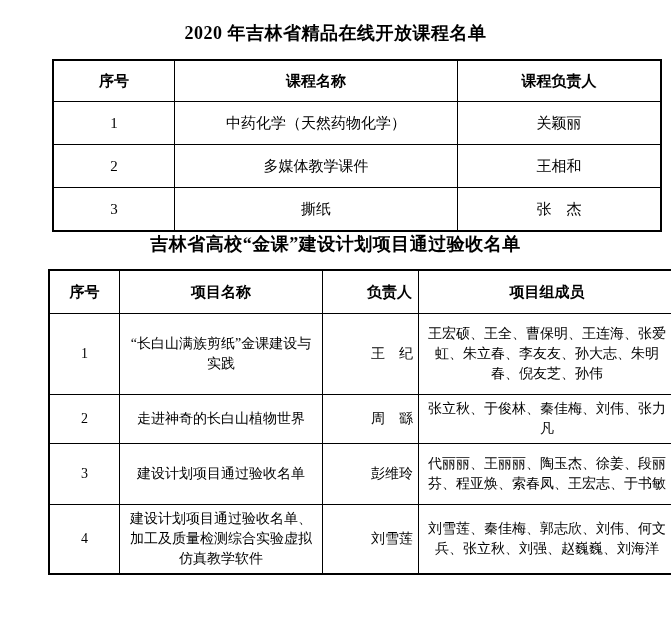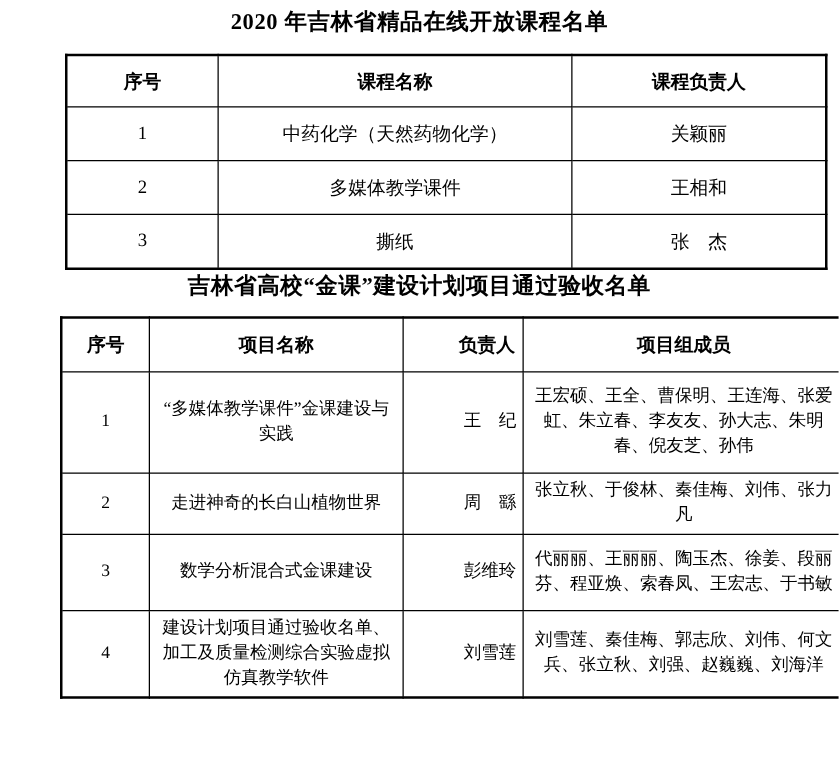--- a/index.html
+++ b/index.html
@@ -11,21 +11,21 @@
     position: relative;
     width: 671px;
     height: 625px;
     background: #ffffff;
     color: #000000;
     font-family: "Liberation Serif", "DejaVu Serif", serif;
     overflow: hidden;
   }
   .doc-title {
     margin: 0;
-    padding-top: 5px;
+    padding-top: 21px;
     text-align: center;
     font-size: 18px;
     font-weight: bold;
     letter-spacing: 0.5px;
     font-family: "Liberation Serif", "DejaVu Serif", serif;
   }
   .doc-title.second {
     padding-top: 0;
   }
   table {
@@ -119,33 +119,33 @@
       <tr>
         <th class="col-no">序号</th>
         <th class="col-project">项目名称</th>
         <th class="col-lead">负责人</th>
         <th class="col-members">项目组成员</th>
       </tr>
     </thead>
     <tbody>
       <tr>
         <td class="col-no">1</td>
-        <td class="col-project">“多媒体教学课件”金课建设与实践</td>
+        <td class="col-project">“长白山满族剪纸”金课建设与实践</td>
         <td class="col-lead">王　纪</td>
         <td class="col-members">王宏硕、王全、曹保明、王连海、张爱虹、朱立春、李友友、孙大志、朱明春、倪友芝、孙伟</td>
       </tr>
       <tr>
         <td class="col-no">2</td>
         <td class="col-project">走进神奇的长白山植物世界</td>
         <td class="col-lead">周　繇</td>
         <td class="col-members">张立秋、于俊林、秦佳梅、刘伟、张力凡</td>
       </tr>
       <tr>
         <td class="col-no">3</td>
-        <td class="col-project">数学分析混合式金课建设</td>
+        <td class="col-project">建设计划项目通过验收名单</td>
         <td class="col-lead">彭维玲</td>
         <td class="col-members">代丽丽、王丽丽、陶玉杰、徐姜、段丽芬、程亚焕、索春凤、王宏志、于书敏</td>
       </tr>
       <tr>
         <td class="col-no">4</td>
         <td class="col-project">建设计划项目通过验收名单、加工及质量检测综合实验虚拟仿真教学软件</td>
         <td class="col-lead">刘雪莲</td>
         <td class="col-members">刘雪莲、秦佳梅、郭志欣、刘伟、何文兵、张立秋、刘强、赵巍巍、刘海洋</td>
       </tr>
     </tbody>

